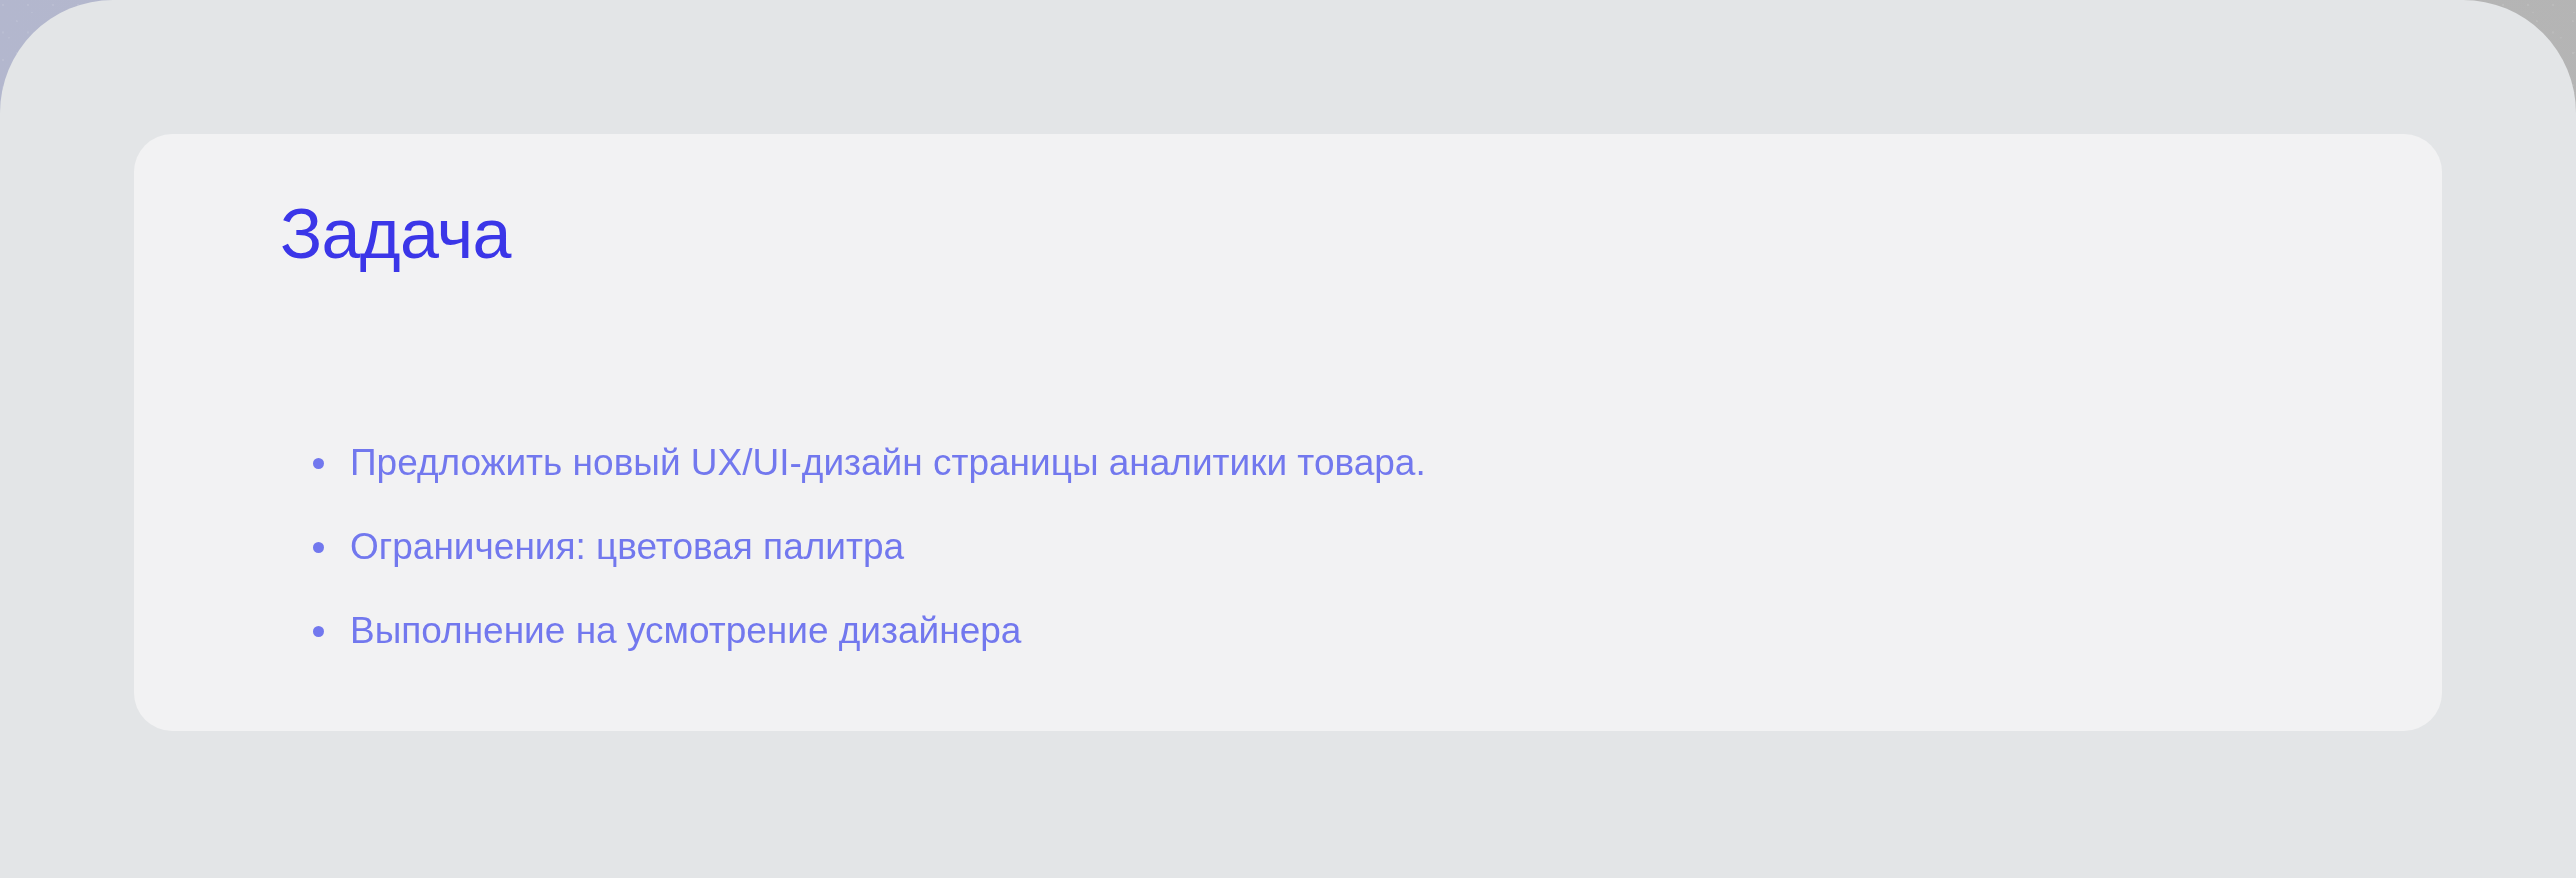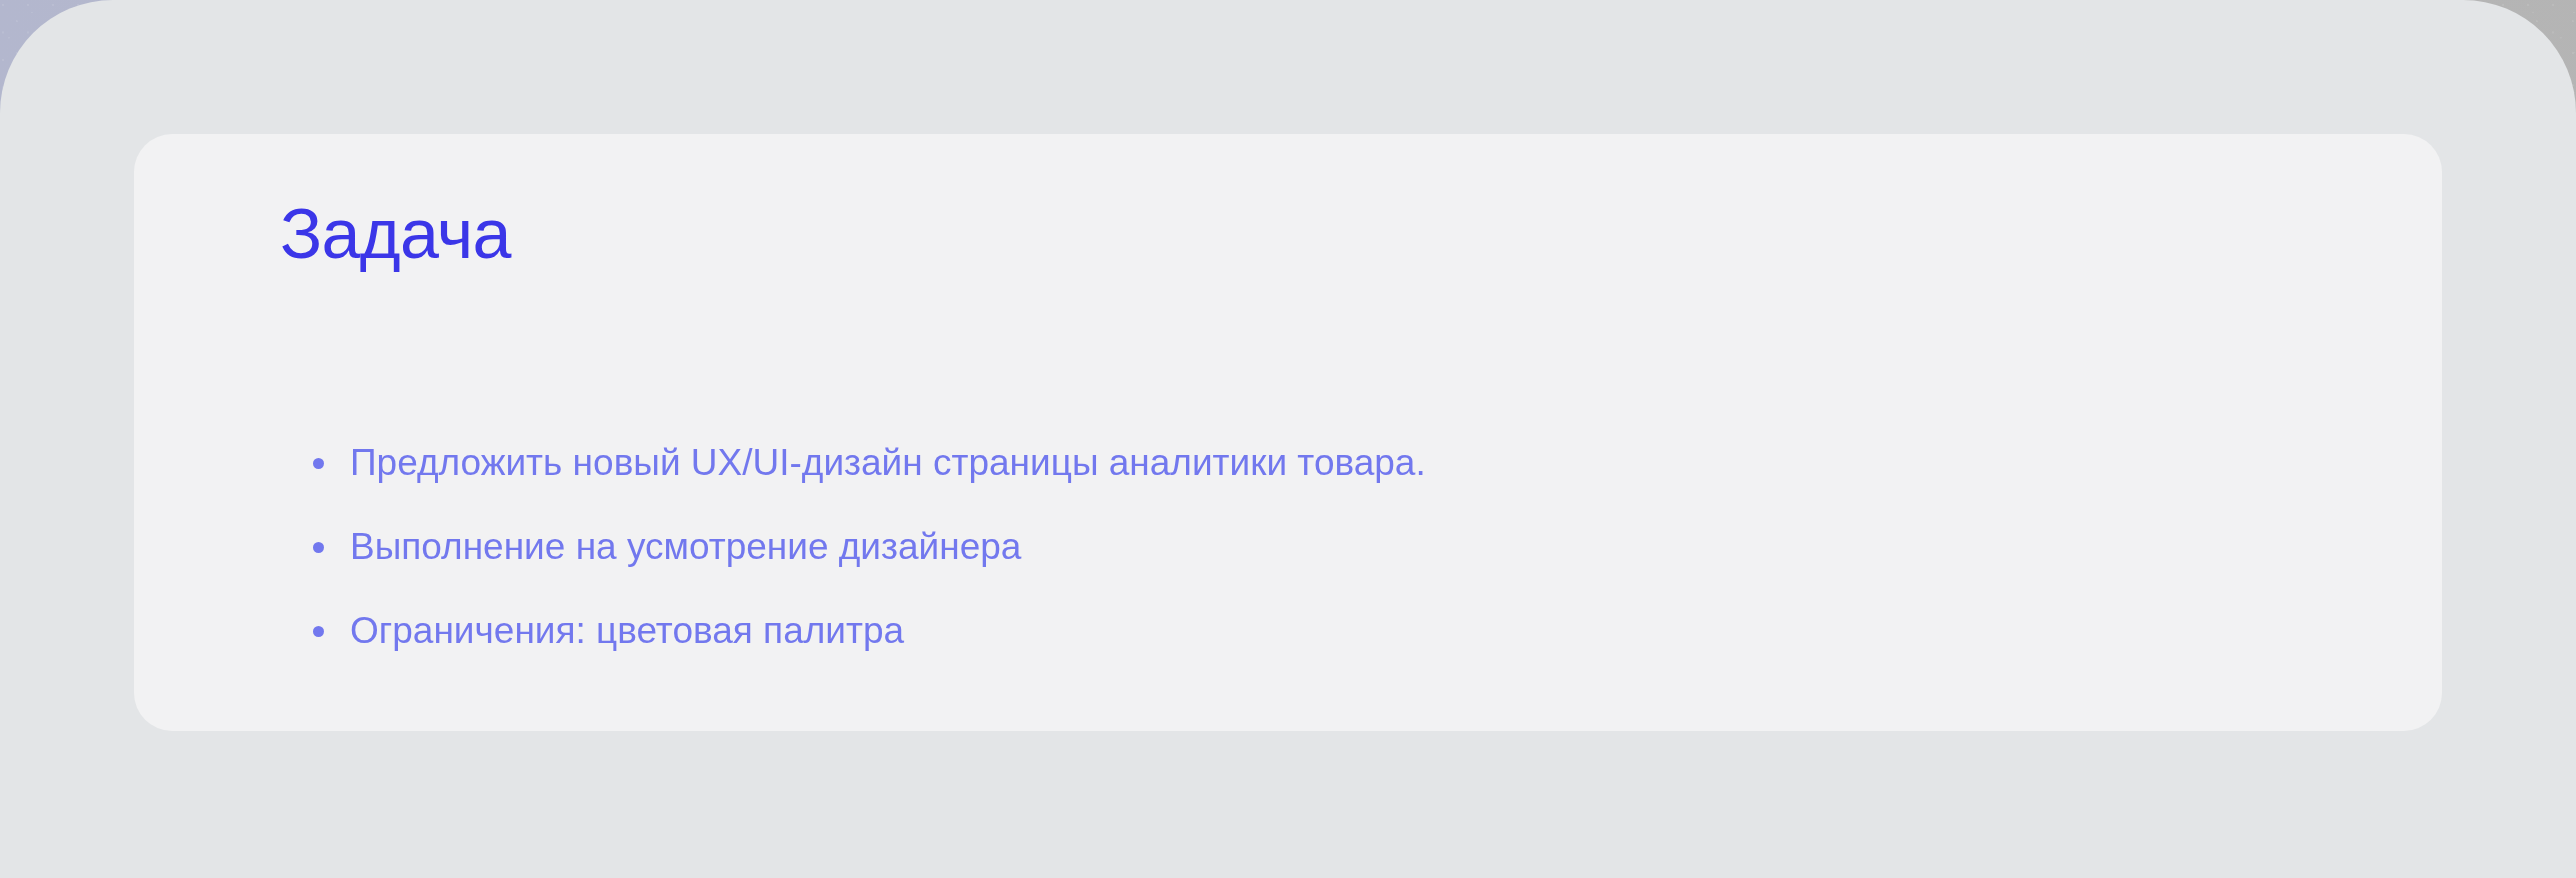--- a/index.html
+++ b/index.html
@@ -123,24 +123,24 @@
 
     <ul class="bullet-list">
 
       <li class="bullet-item">
         <span class="bullet-dot"></span>
         <span class="bullet-text">Предложить новый UX/UI-дизайн страницы аналитики товара.</span>
       </li>
 
       <li class="bullet-item">
         <span class="bullet-dot"></span>
-        <span class="bullet-text">Выполнение на усмотрение дизайнера</span>
+        <span class="bullet-text">Ограничения: цветовая палитра</span>
       </li>
 
       <li class="bullet-item">
         <span class="bullet-dot"></span>
-        <span class="bullet-text">Ограничения: цветовая палитра</span>
+        <span class="bullet-text">Выполнение на усмотрение дизайнера</span>
       </li>
 
     </ul>
   </section>
 </div>
 
 
 </body></html>

